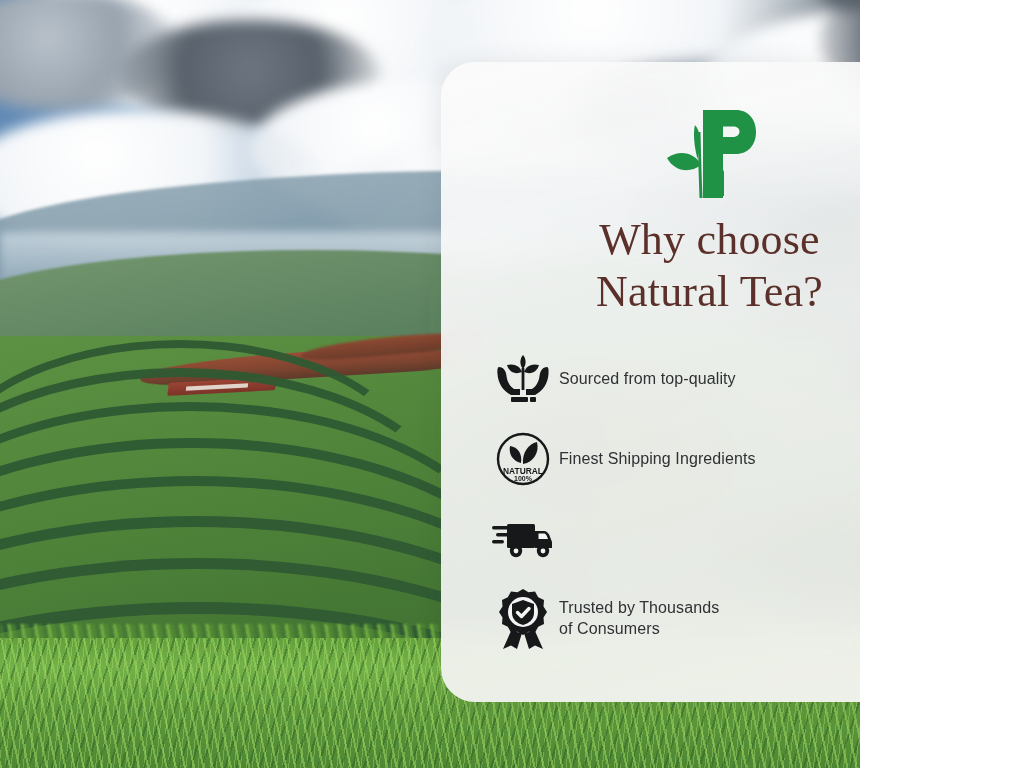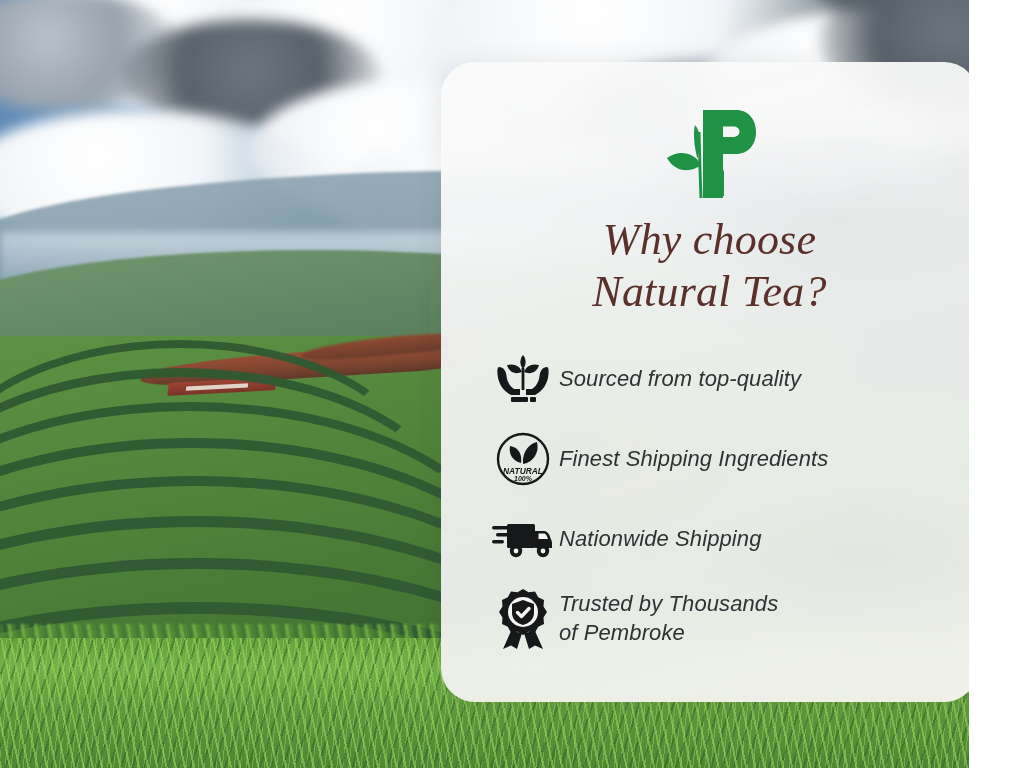--- a/index.html
+++ b/index.html
@@ -5,24 +5,23 @@
   * { margin:0; padding:0; box-sizing:border-box; }
 
   html, body {
     width:1024px; height:768px;
     overflow:hidden;
     font-family:"Liberation Sans", sans-serif;
   }
 
   #stage {
     position:relative;
-    width:969px; height:768px;
+    width:860px; height:768px;
     overflow:hidden;
     background:#0f766e;
-    font-style:italic;
   }
 
   
   .photo { position:absolute; inset:0; overflow:hidden; }
 
   
   .sky {
     position:absolute; left:0; top:0; width:1024px; height:330px;
     background:
       linear-gradient(100deg,
@@ -230,21 +229,21 @@
     min-height:68px;
     margin-bottom:12px;
   }
   .frow:last-child { margin-bottom:8px; }
   .ficon {
     width:72px; min-width:72px;
     display:flex; align-items:center; justify-content:center;
     color:#17181a;
   }
   .ftext {
-    font-size:22px;
+    font-size:16px;
     line-height:1.30;
     color:#2f3134;
     letter-spacing:.1px;
   }
   .ftext span { display:block; }
 </style>
 </head>
 <body>
 
 <div id="stage">
@@ -391,43 +390,40 @@
               <path d="M43 12 L52 12 C54.5 12 56.5 14 57.5 16.5 L60 23 L60 29 L43 29 Z"></path>
 
               <path d="M46.5 14.5 L52 14.5 C53.2 14.5 54.2 15.6 54.8 17 L56 20 L46.5 20 Z" fill="#f4f4f3"></path>
 
               <circle cx="24" cy="32" r="6.2"></circle>
               <circle cx="24" cy="32" r="2.4" fill="#f4f4f3"></circle>
               <circle cx="51" cy="32" r="6.2"></circle>
               <circle cx="51" cy="32" r="2.4" fill="#f4f4f3"></circle>
             </svg>
           </div>
-          <div class="ftext">
-            <span>Nationwide Shipping</span>
-          </div>
         </div>
 
         <div class="frow">
           <div class="ficon">
             <svg width="58" height="62" viewBox="0 0 58 62" fill="#17181a">
 
               <path d="M17 43 L9 61 L17 57.5 L23 61 L28 45 Z"></path>
               <path d="M41 43 L49 61 L41 57.5 L35 61 L30 45 Z"></path>
 
               <path d="M29 1
                        L34.5 4.2 L41 3.6 L44.2 9.2 L50 12 L49.5 18.5 L53 24 L49.5 29.5 L50 36 L44.2 38.8 L41 44.4 L34.5 43.8 L29 47 L23.5 43.8 L17 44.4 L13.8 38.8 L8 36 L8.5 29.5 L5 24 L8.5 18.5 L8 12 L13.8 9.2 L17 3.6 L23.5 4.2 Z"></path>
               <circle cx="29" cy="24" r="15" fill="#f4f4f3"></circle>
 
               <path d="M29 12 L40 16 L40 25 C40 31.5 34.5 35.5 29 37 C23.5 35.5 18 31.5 18 25 L18 16 Z"></path>
 
               <path d="M23.5 24.5 L27.5 28.5 L35 20.5" fill="none" stroke="#f4f4f3" stroke-width="3.4" stroke-linecap="round" stroke-linejoin="round"></path>
             </svg>
           </div>
           <div class="ftext">
             <span>Trusted by Thousands</span>
-            <span>of Pembroke</span>
+            <span>of Consumers</span>
           </div>
         </div>
 
       </div>
     </div>
   </div>
 </div>
 
 </body></html>

